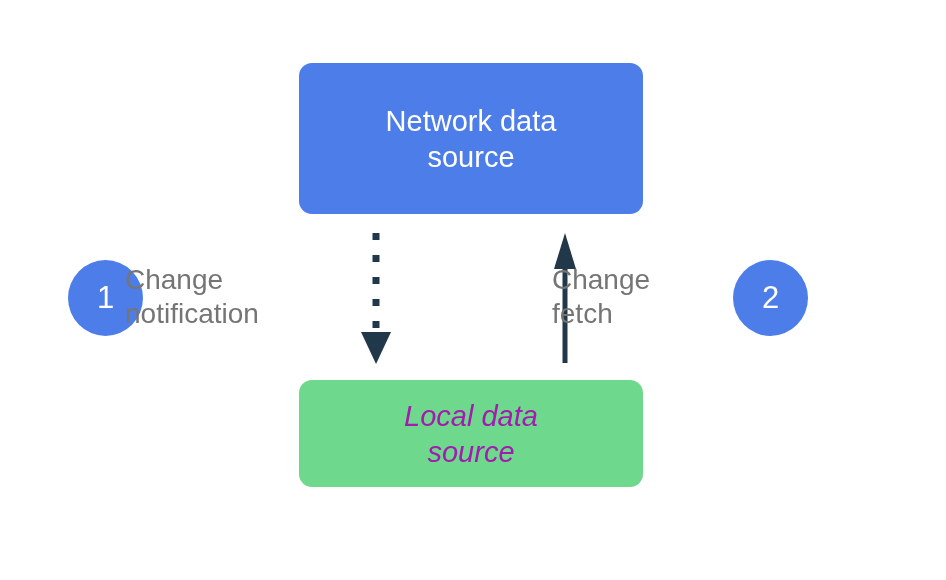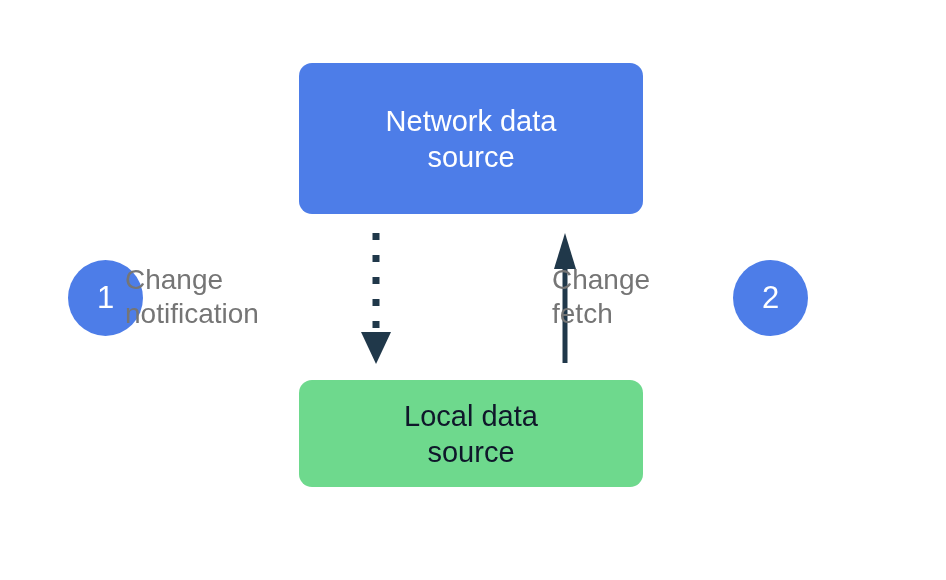--- a/index.html
+++ b/index.html
@@ -84,21 +84,21 @@
   }
 </style>
 </head>
 <body>
 
 <div class="canvas">
 
   <div class="node node-network" style="background: rgb(77, 125, 232); color: rgb(255, 255, 255);">Network data
 source</div>
 
-  <div class="node node-local" style="background: rgb(110, 217, 141); color: #0f172a;">Local data
+  <div class="node node-local" style="background: rgb(110, 217, 141); color: #a21caf; font-style: italic;">Local data
 source</div>
 
   <svg class="arrows-layer" width="946" height="580" viewBox="0 0 946 580" xmlns="http://www.w3.org/2000/svg">
     <g>
       <line x1="376" y1="233" x2="376" y2="329" stroke-width="7" stroke-dasharray="7 15" stroke-linecap="butt" stroke="#20384a"></line>
       <polygon points="361,332 391,332 376,364" fill="#20384a"></polygon>
     </g>
     <g>
       <line x1="565" y1="265" x2="565" y2="363" stroke-width="5" stroke-linecap="butt" stroke="#20384a"></line>
       <polygon points="554,269 576,269 565,233" fill="#20384a"></polygon>

